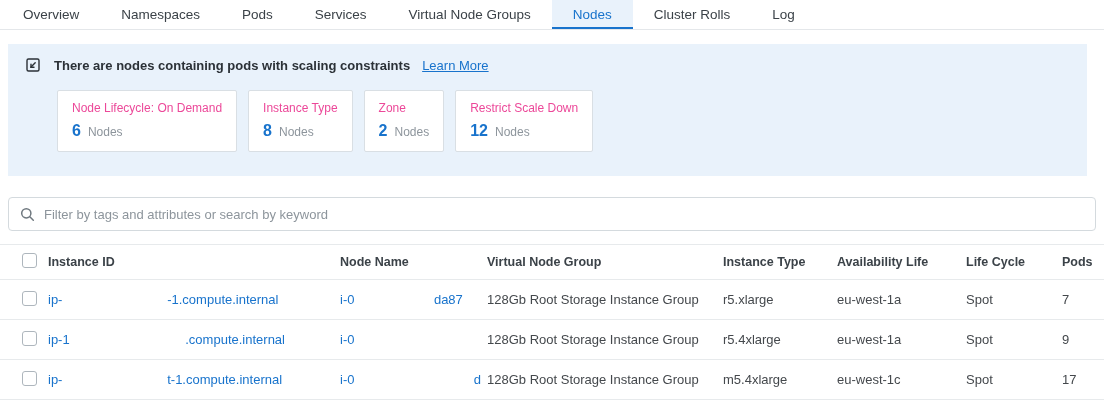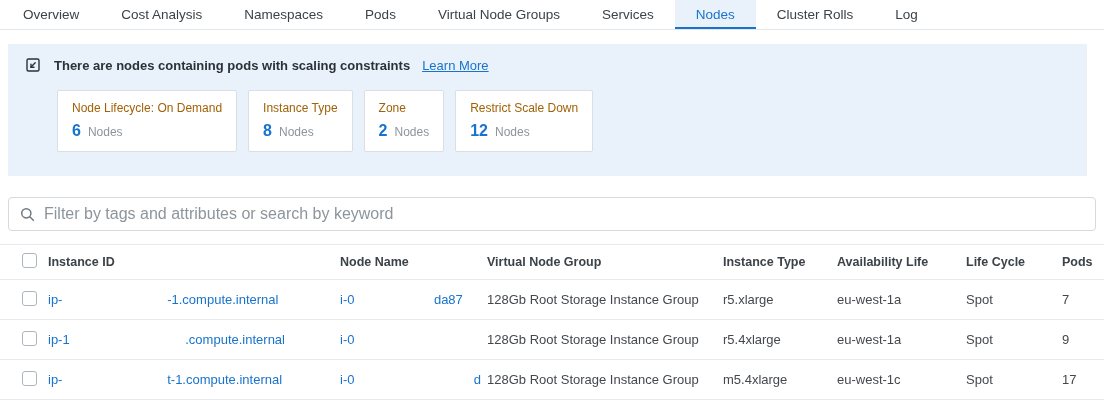--- a/index.html
+++ b/index.html
@@ -63,21 +63,21 @@
     gap: 11px;
     margin: 16px 0 0 33px;
   }
   .card {
     background: #ffffff;
     border: 1px solid #d9dfe4;
     border-radius: 2px;
     padding: 10px 14px 11px 14px;
     cursor: pointer;
   }
-  .card-title { font-size: 12px; color: #a16207; white-space: nowrap; }
+  .card-title { font-size: 12px; color: #ec4899; white-space: nowrap; }
   .card-value-row { margin-top: 7px; display: flex; align-items: baseline; gap: 7px; }
   .card-value { color: #1873cc; font-size: 16px; font-weight: 700; }
   .card-unit { color: #8d959c; font-size: 12px; }
 
   
   .search-bar {
     display: flex;
     align-items: center;
     gap: 9px;
     margin: 21px 8px 0 8px;
@@ -85,21 +85,21 @@
     border-radius: 4px;
     height: 34px;
     padding: 0 11px;
     background: #fff;
   }
   .search-icon { flex: 0 0 auto; display: flex; align-items: center; }
   .search-input {
     border: none;
     outline: none;
     flex: 1;
-    font-size: 16px;
+    font-size: 13px;
     font-family: "Liberation Sans", sans-serif;
     color: #000000;
     background: transparent;
   }
   .search-input::placeholder { color: #8d959c; }
 
   
   .table { margin-top: 13px; }
   .trow {
     display: grid;
@@ -128,25 +128,24 @@
     background: #fff;
     display: inline-block;
     cursor: pointer;
   }
 </style>
 </head>
 <body>
 
 <nav class="tabs">
   <div class="tab">Overview</div>
-  <div class="tab">Cost Analysis</div>
   <div class="tab">Namespaces</div>
   <div class="tab">Pods</div>
+  <div class="tab">Services</div>
   <div class="tab">Virtual Node Groups</div>
-  <div class="tab">Services</div>
   <div class="tab active">Nodes</div>
   <div class="tab">Cluster Rolls</div>
   <div class="tab">Log</div>
 </nav>
 
 <section class="alert-area">
   <div class="alert-line">
     <span class="alert-icon-wrap">
       <svg width="16" height="16" viewBox="0 0 16 16" fill="none">
         <rect x="2" y="2" width="12" height="12" rx="1.5" stroke="#2b3137" stroke-width="1.4"></rect>

